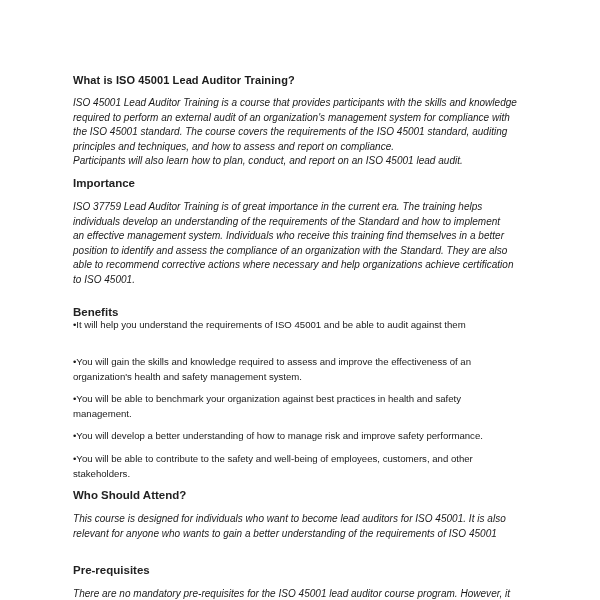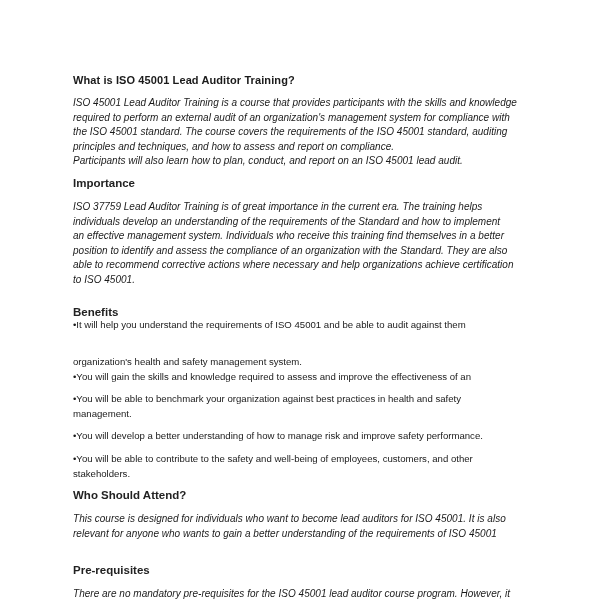--- a/index.html
+++ b/index.html
@@ -34,22 +34,22 @@
     <span class="line">position to identify and assess the compliance of an organization with the Standard. They are also</span>
     <span class="line">able to recommend corrective actions where necessary and help organizations achieve certification</span>
     <span class="line">to ISO 45001.</span>
   </div>
 
   <div class="h2" style="top:306px">Benefits</div>
   <div class="bullet" style="top:318px">
     <span class="line">•It will help you understand the requirements of ISO 45001 and be able to audit against them</span>
   </div>
   <div class="bullet" style="top:355px">
+    <span class="line">•You will gain the skills and knowledge required to assess and improve the effectiveness of an</span>
     <span class="line">organization's health and safety management system.</span>
-    <span class="line">•You will gain the skills and knowledge required to assess and improve the effectiveness of an</span>
   </div>
   <div class="bullet" style="top:392px">
     <span class="line">•You will be able to benchmark your organization against best practices in health and safety</span>
     <span class="line">management.</span>
   </div>
   <div class="bullet" style="top:429px">
     <span class="line">•You will develop a better understanding of how to manage risk and improve safety performance.</span>
   </div>
   <div class="bullet" style="top:452px">
     <span class="line">•You will be able to contribute to the safety and well-being of employees, customers, and other</span>

